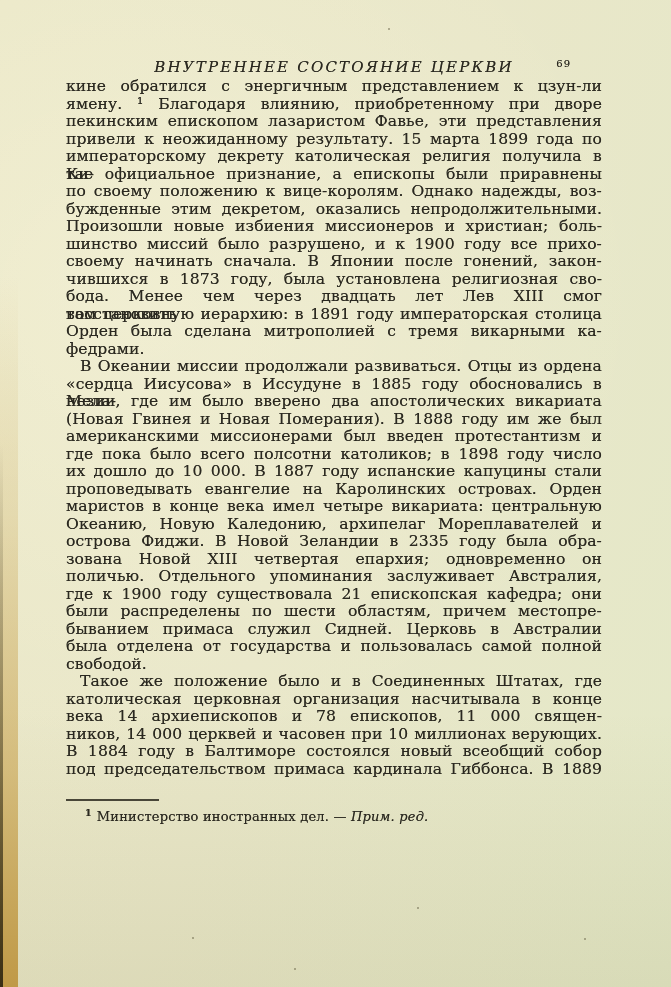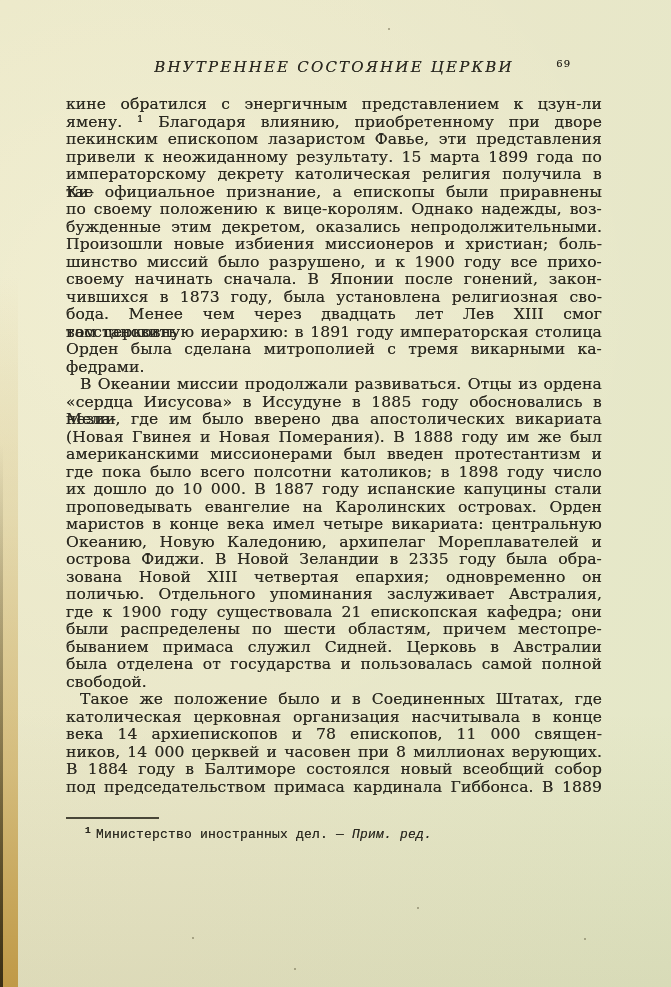--- a/index.html
+++ b/index.html
@@ -34,21 +34,21 @@
   }
   .content {
     position: absolute; left: 66px; top: 0; width: 536px;
     color: #2a2820;
     text-shadow: 0 0 0.5px rgba(40,38,28,0.65);
   }
   .running-head {
     position: relative;
     margin-top: 58px;
     height: 20px;
-    margin-bottom: 18px;
+    margin-bottom: 0;
   }
   .running-head .title {
     text-align: center;
     font-style: italic;
     font-size: 15px;
     letter-spacing: 2.2px;
     white-space: nowrap;
   }
   .running-head .folio {
     position: absolute; right: 31px; top: 0;
@@ -64,21 +64,21 @@
     height: 17.5px;
   }
   .line.endline { text-align-last: left; }
   .line.indent { text-indent: 14px; }
   .footnote { margin-top: 21px; font-size: 13px; }
   .footnote-rule {
     width: 93px; height: 0;
     border-top: 2px solid rgba(45,42,32,0.85);
     margin-bottom: 6px;
   }
-  .footnote-text { padding-left: 19px; letter-spacing: 0.2px; font-family: Liberation Mono, monospace; }
+  .footnote-text { padding-left: 19px; letter-spacing: 0.2px; }
   .footnote-text sup { font-size: 9.5px; margin-right: 5px; font-weight: bold; }
   .footnote-text .fn-body { font-weight: 500; }
   .footnote-text .fn-src { font-style: italic; }
   .speck {
     position: absolute; width: 2px; height: 2px; border-radius: 50%;
     background: rgba(85,80,55,0.55); pointer-events: none;
   }
 </style>
 </head>
 <body>
@@ -131,21 +131,21 @@
         <div class="line">были распределены по шести областям, причем местопре-</div>
         <div class="line">быванием примаса служил Сидней. Церковь в Австралии</div>
         <div class="line">была отделена от государства и пользовалась самой полной</div>
         <div class="line endline">свободой.</div>
       </div>
 
       <div class="para">
         <div class="line indent">Такое же положение было и в Соединенных Штатах, где</div>
         <div class="line">католическая церковная организация насчитывала в конце</div>
         <div class="line">века 14 архиепископов и 78 епископов, 11 000 священ-</div>
-        <div class="line">ников, 14 000 церквей и часовен при 8 миллионах верующих.</div>
+        <div class="line">ников, 14 000 церквей и часовен при 10 миллионах верующих.</div>
         <div class="line">В 1884 году в Балтиморе состоялся новый всеобщий собор</div>
         <div class="line">под председательством примаса кардинала Гиббонса. В 1889</div>
       </div>
 
     </div>
 
     <div class="footnote">
       <div class="footnote-rule"></div>
       <div class="footnote-text"><sup>1</sup><span class="fn-body">Министерство иностранных дел. — </span><span class="fn-src">Прим. ред.</span></div>
     </div>

